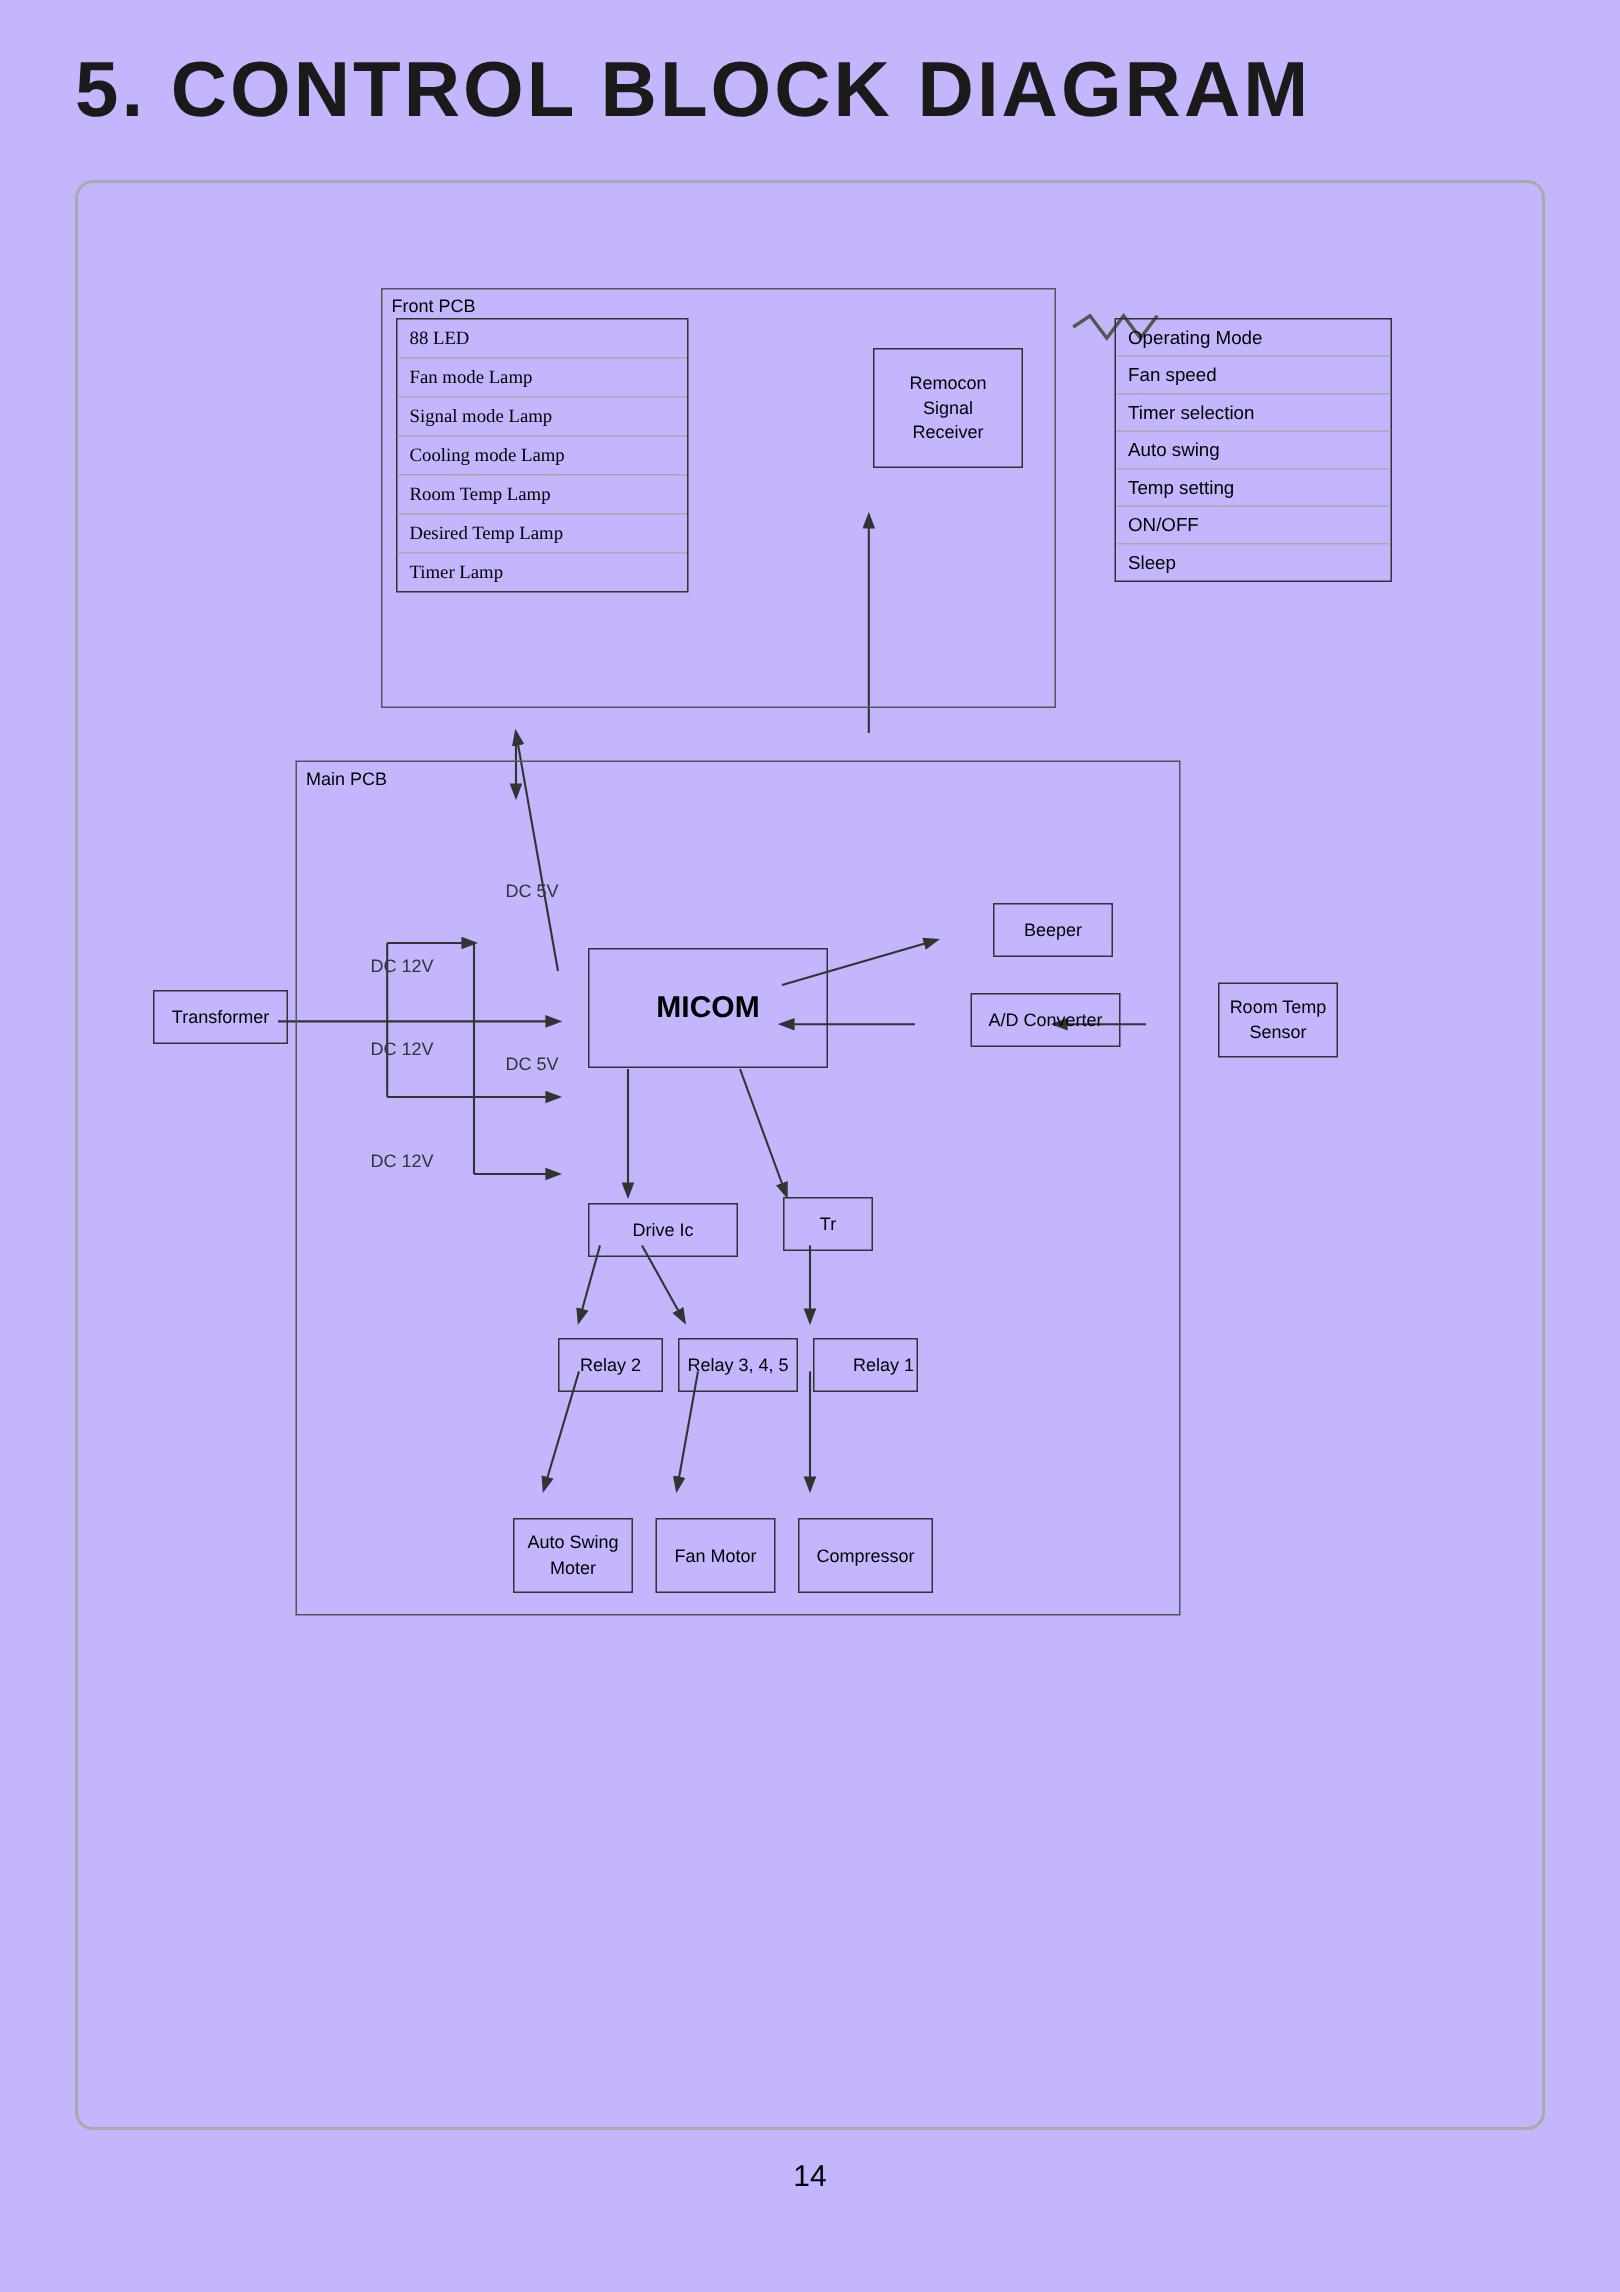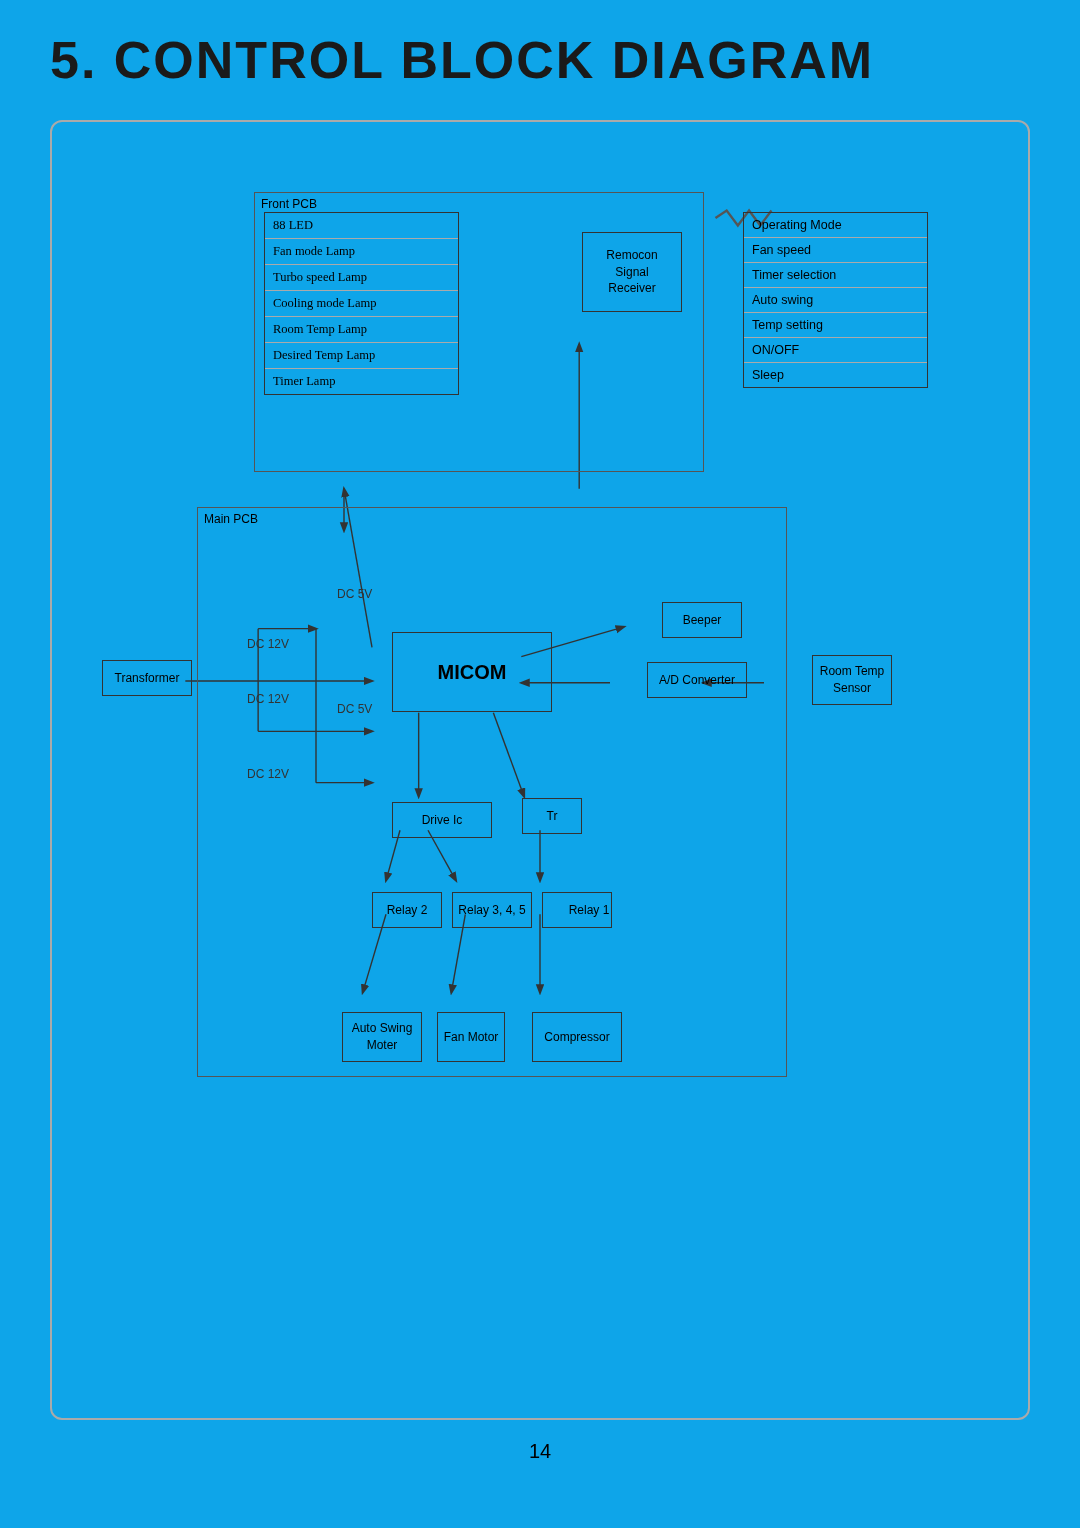--- a/index.html
+++ b/index.html
@@ -7,21 +7,21 @@
       background: #fff;
       font-family: Arial, sans-serif;
       width: 1080px;
       min-height: 1528px;
       position: relative;
     }
 
     .page-container {
       width: 1080px;
       min-height: 1528px;
-      background: #0ea5e9;
+      background: #c4b5fd;
       padding: 30px 40px;
     }
 
     .page-title {
       font-size: 52px;
       font-weight: 900;
       color: #1a1a1a;
       letter-spacing: 2px;
       margin-bottom: 30px;
       padding-left: 10px;
@@ -177,21 +177,21 @@
       justify-content: center;
       font-size: 12px;
       text-align: center;
       line-height: 1.4;
     }
 
     .fan-motor-box {
       position: absolute;
       left: 345px;
       top: 840px;
-      width: 68px;
+      width: 80px;
       height: 50px;
       border: 1.5px solid #333;
       display: flex;
       align-items: center;
       justify-content: center;
       font-size: 12px;
     }
 
     .compressor-box {
       position: absolute;
@@ -356,21 +356,21 @@
       </svg>
 
       <div style="position:absolute; left:162px; top:20px; width:450px; height:280px; border:1.5px solid #555;">
         <span style="position:absolute; top:4px; left:6px; font-size:12px;">Front PCB</span>
       </div>
 
       <div style="position:absolute; left:172px; top:40px; width:195px;font-family:Liberation Serif, serif;">
         <div style="border:1.5px solid #333;">
           <div class="front-pcb-item">88 LED</div>
           <div class="front-pcb-item">Fan mode Lamp</div>
-          <div class="front-pcb-item">Turbo speed Lamp</div>
+          <div class="front-pcb-item">Signal mode Lamp</div>
           <div class="front-pcb-item">Cooling mode Lamp</div>
           <div class="front-pcb-item">Room Temp Lamp</div>
           <div class="front-pcb-item">Desired Temp Lamp</div>
           <div class="front-pcb-item">Timer Lamp</div>
         </div>
       </div>
 
       <div class="remocon-box">
         <span style="white-space:pre-line; line-height:1.4;">Remocon
 Signal

